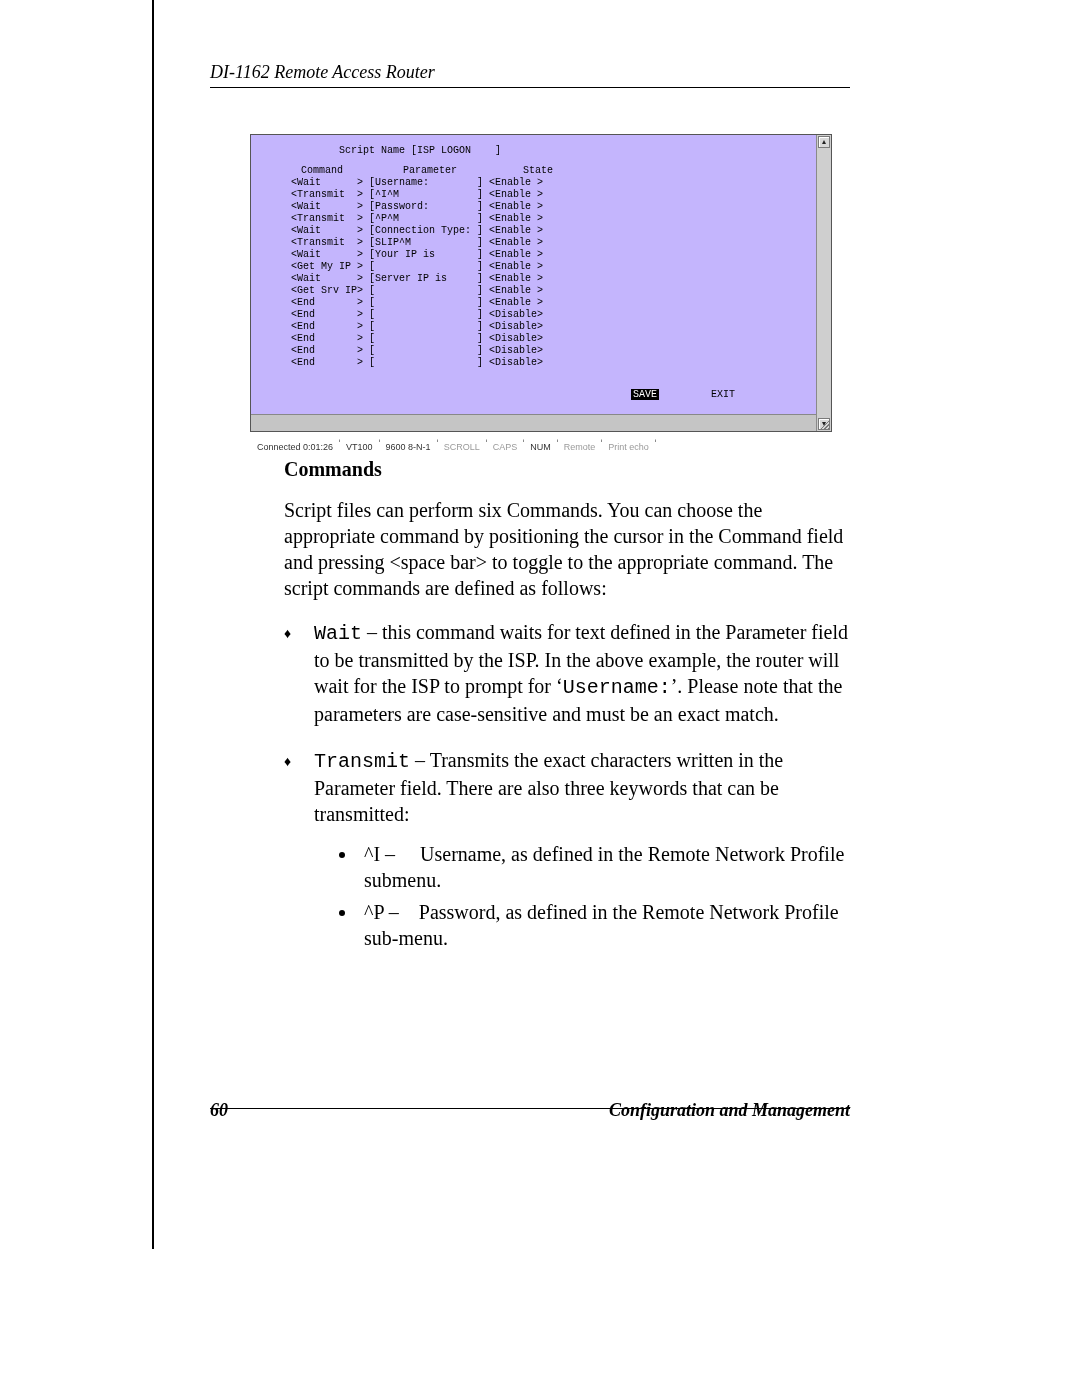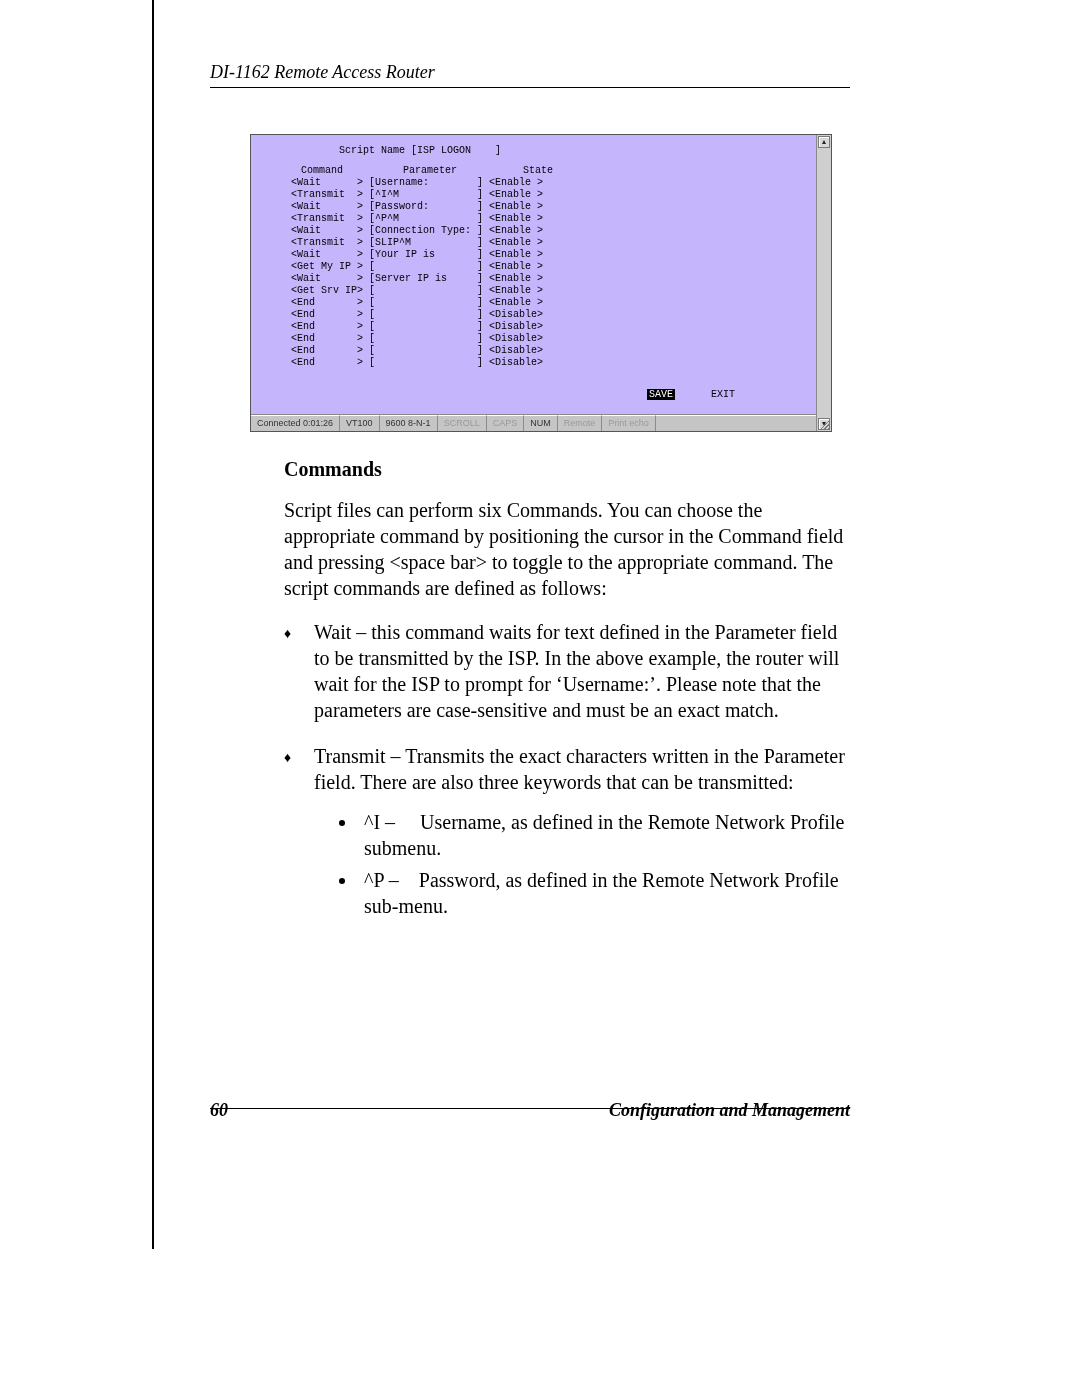--- a/index.html
+++ b/index.html
@@ -100,21 +100,21 @@
   }
   .row-line {
     margin-left: 40px;
   }
   .btn-row {
     margin-top: 20px;
     margin-bottom: 6px;
     display: flex;
     justify-content: flex-end;
     padding-right: 80px;
-    gap: 34px;
+    gap: 50px;
     font-family: "Courier New", Courier, monospace;
     font-size: 10px;
   }
   .btn-save {
     background: #000;
     color: #fff;
     padding: 0 2px;
   }
   .btn-exit {
     color: #000;
@@ -128,20 +128,21 @@
     background: #c5c5c5;
     border-top: 1px solid #888;
     margin-right: 0;
   }
   .status-cell {
     border-right: 1px solid #8a8a8a;
     border-top: 1px solid #fff;
     padding: 2px 6px 0 6px;
     color: #333;
     white-space: nowrap;
+    margin-top: 24px;
   }
   .status-cell.dim { color: #9a9a9a; }
   .status-fill { flex: 1; border-right: none; }
   .section-title {
     font-weight: bold;
     font-size: 20px;
     margin-top: 26px;
     margin-left: 74px;
   }
   .body-para {
@@ -165,21 +166,21 @@
     margin-bottom: 20px;
   }
   ul.cmd-list > li::before {
     content: "\2666";
     position: absolute;
     left: 0;
     top: 2px;
     font-size: 14px;
   }
   .code {
-    font-family: Liberation Serif, serif;
+    font-family: Liberation Mono, monospace;
   }
   ul.sub-list {
     list-style: disc;
     margin: 14px 0 0 22px;
     padding-left: 22px;
   }
   ul.sub-list > li {
     font-size: 20px;
     line-height: 26px;
     margin-bottom: 6px;

